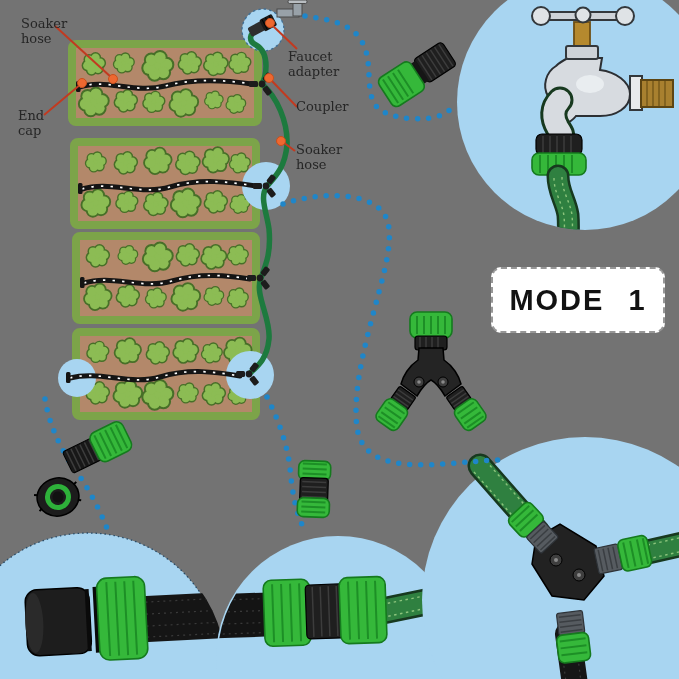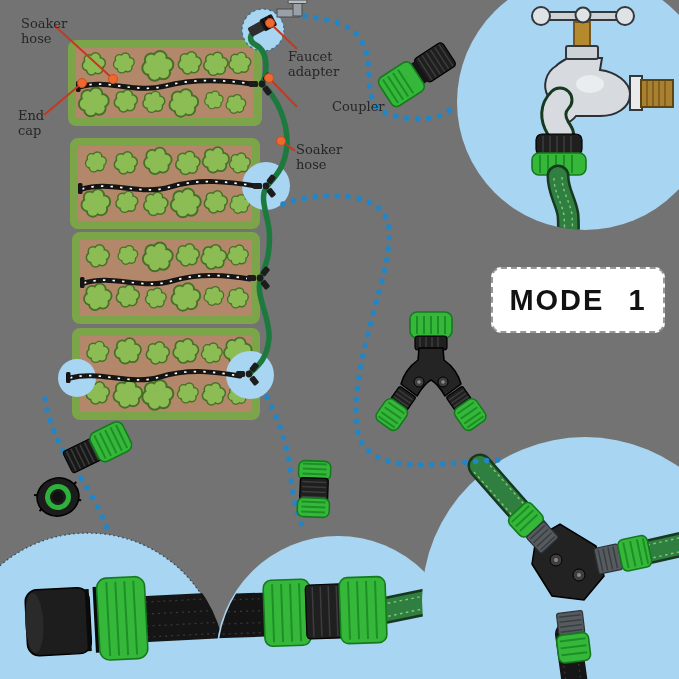--- a/index.html
+++ b/index.html
@@ -3,21 +3,21 @@
 <meta charset="utf-8">
 <style>
   html,body{margin:0;padding:0;background:#fff;}
   .stage{position:relative;width:679px;height:679px;overflow:hidden;background:#737373;
          font-family:"DejaVu Serif", serif;padding-left:40px;}
   .stage svg{position:absolute;left:0;top:0;}
   .callout-label{position:absolute;font-size:13px;line-height:1.18;color:#262626;z-index:5;}
   #lbl-soaker{left:21px;top:16px;width:54px;}
   #lbl-endcap{left:18px;top:108px;width:40px;}
   #lbl-adapter{left:288px;top:41px;width:62px;margin-top:8px;}
-  #lbl-coupler{left:296px;top:99px;width:72px;margin-left:36px;}
+  #lbl-coupler{left:296px;top:99px;width:72px;}
   #lbl-garden{left:296px;top:142px;width:58px;}
   .mode-badge{position:absolute;left:491px;top:267px;width:170px;height:62px;
       border:2px dashed #979797;border-radius:10px;background:#ffffff;z-index:5;
       display:flex;align-items:center;justify-content:center;
       font-family:"Liberation Sans", sans-serif;font-weight:700;font-size:29px;
       letter-spacing:2px;word-spacing:14px;color:#121212;}
   
   .soaker{stroke:#141414;stroke-width:5;fill:none;stroke-linecap:round;}
   .soakerDots{stroke:#ffffff;stroke-width:1.7;fill:none;stroke-dasharray:2.4 7.2;stroke-linecap:butt;}
   .ghose{stroke:#1d7a3e;stroke-width:5.5;fill:none;stroke-linecap:round;}

